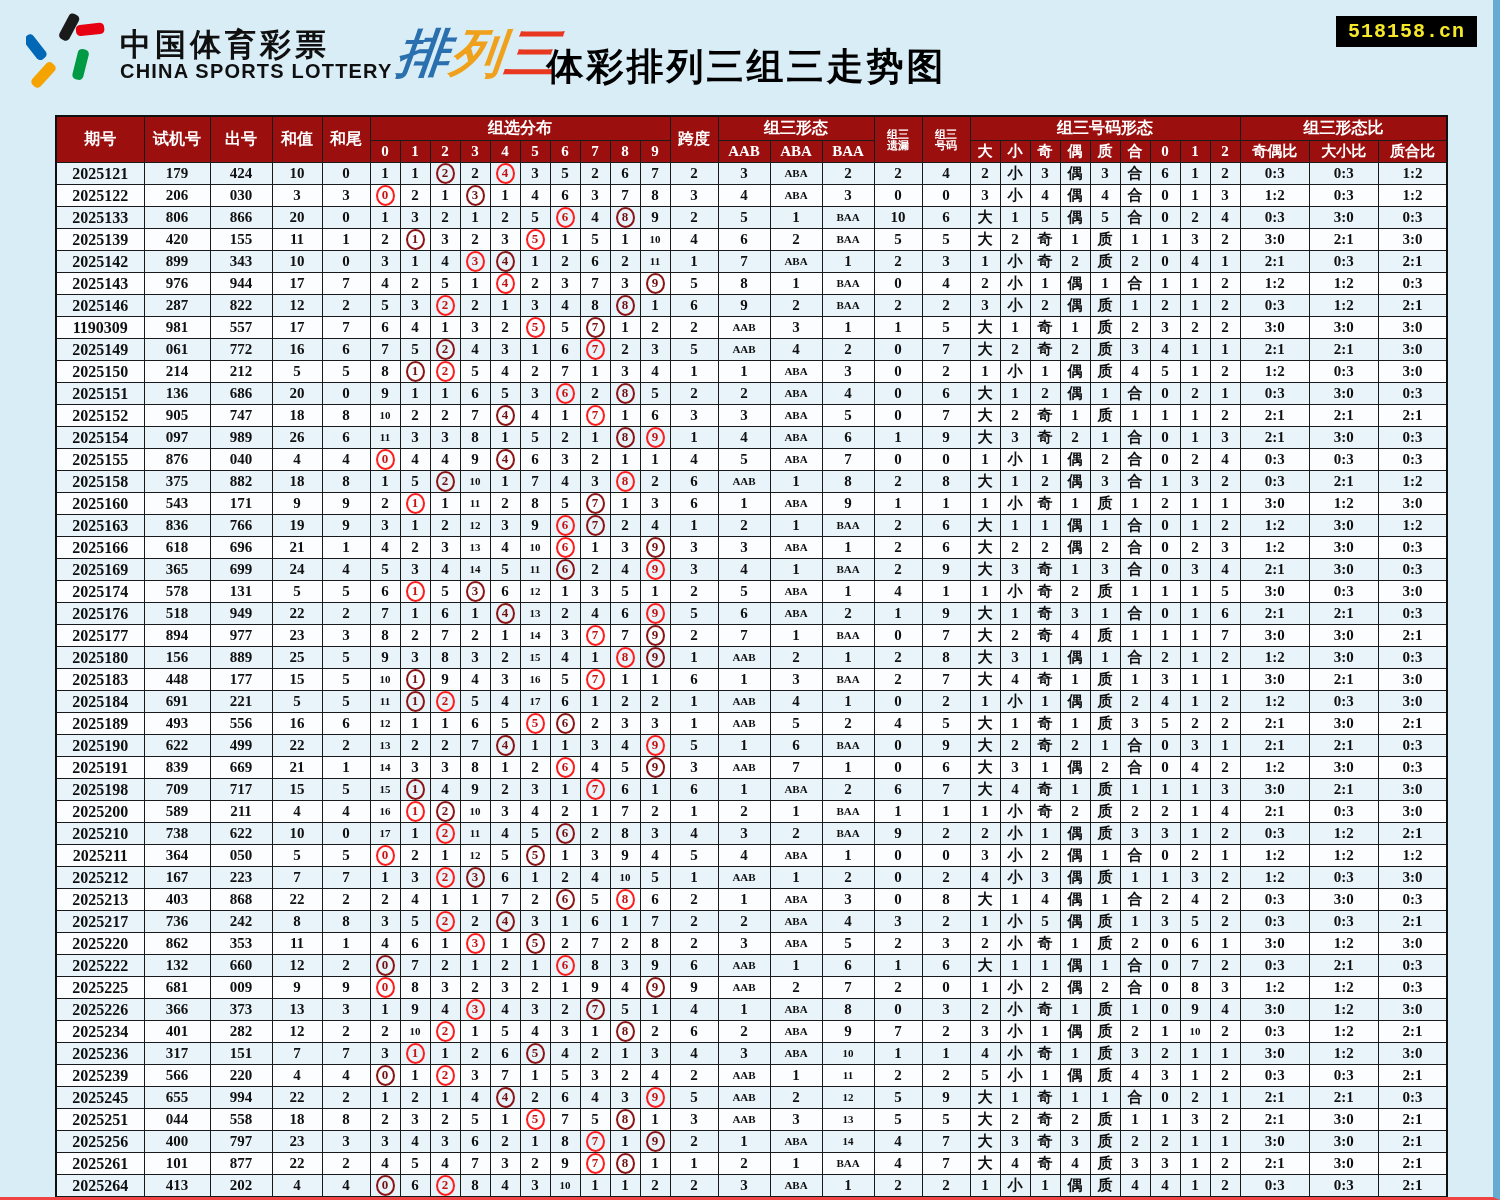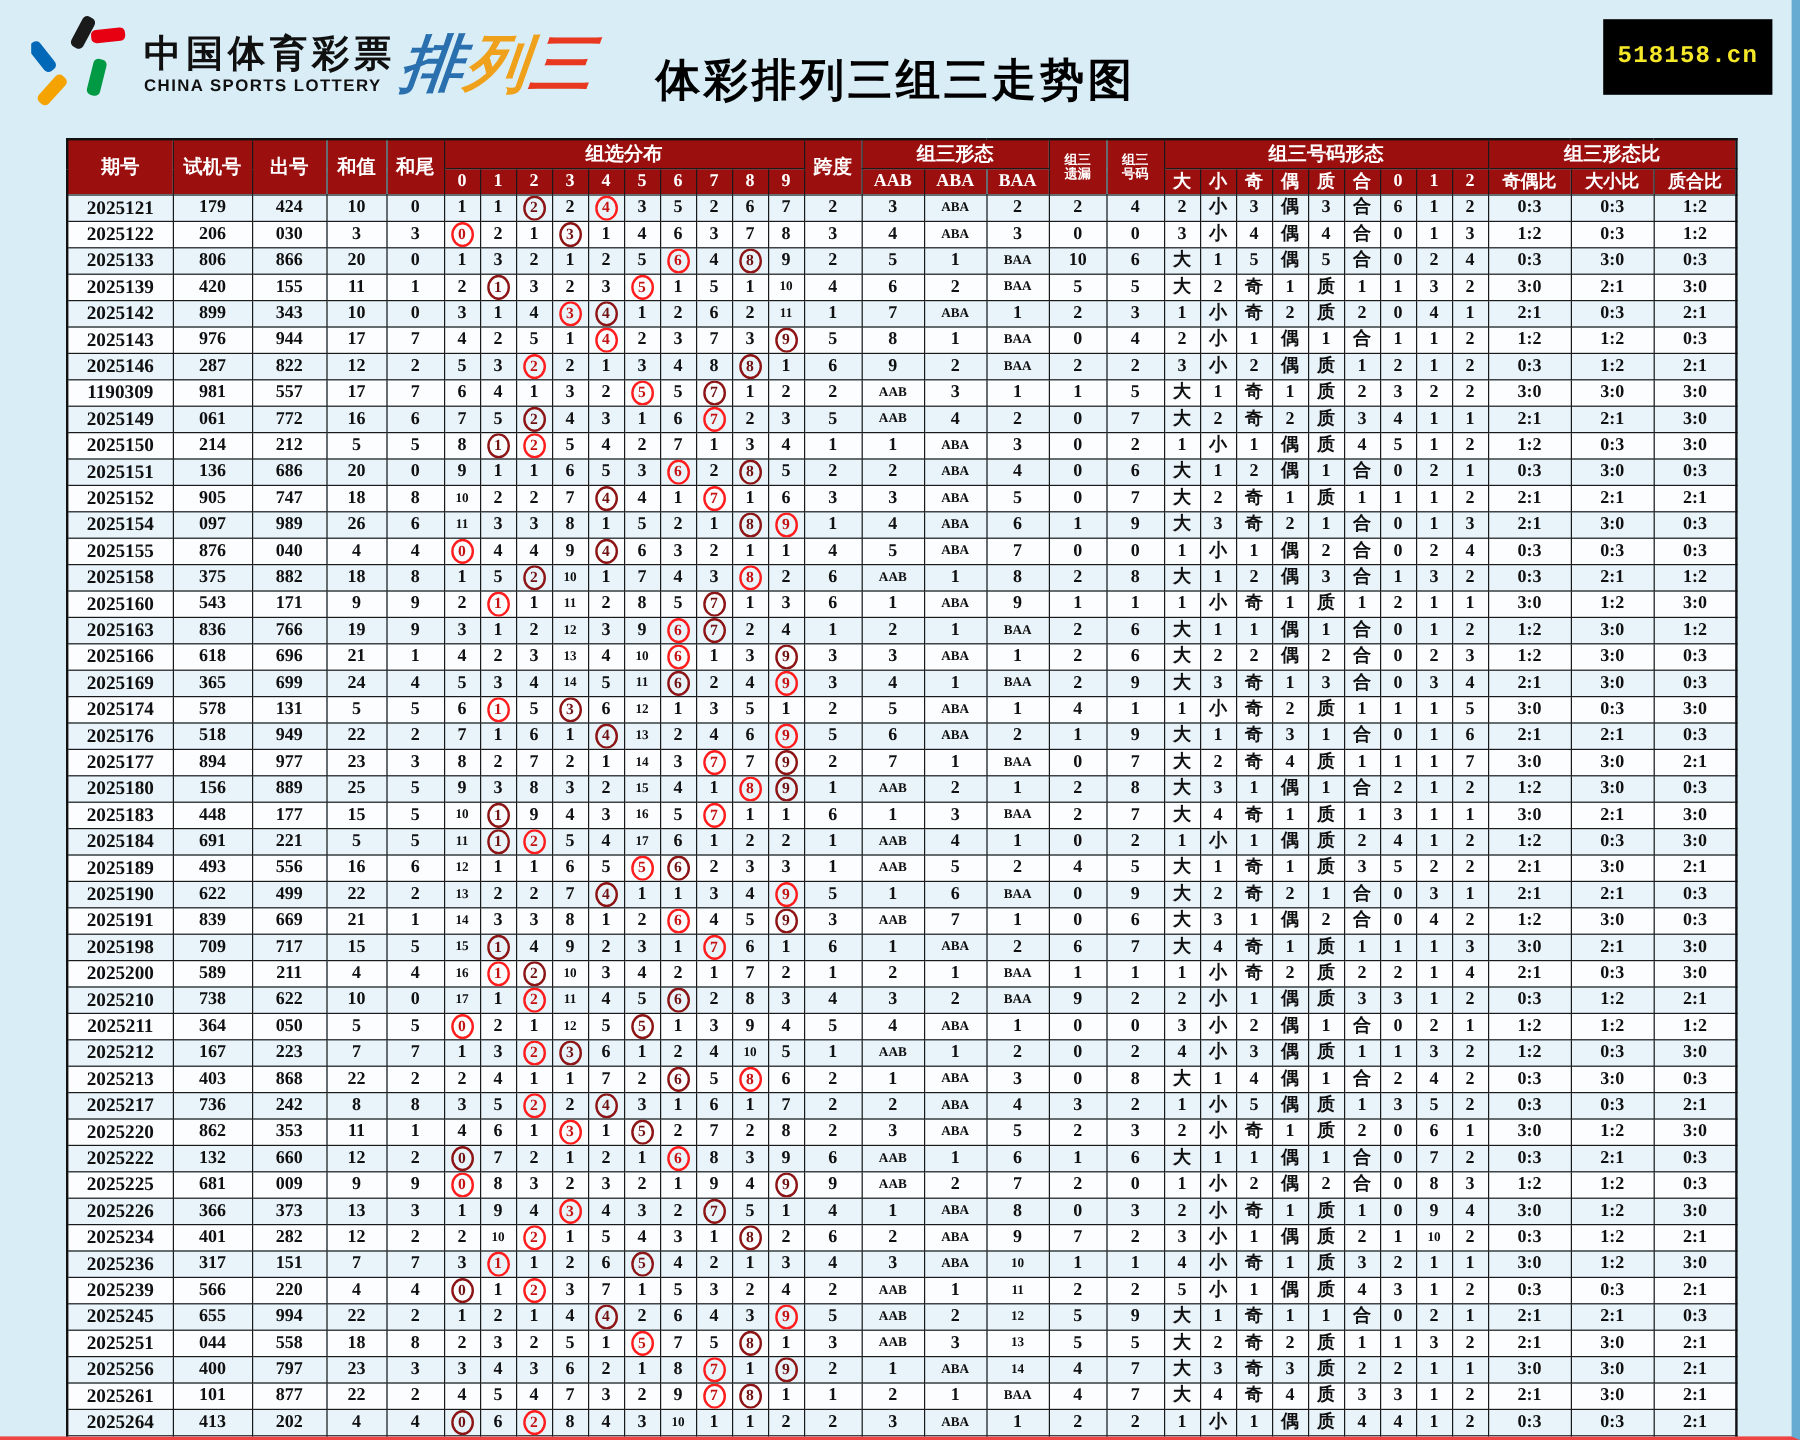--- a/index.html
+++ b/index.html
@@ -5,31 +5,31 @@
   html,body{margin:0;padding:0;}
   body{background:#c4e0ef;font-family:"Liberation Serif","DejaVu Serif",serif;}
   .page{position:relative;width:1500px;height:1200px;background:#d9edf7;overflow:hidden;
         box-sizing:border-box;border-right:7px solid #66abd2;border-bottom:3px solid #ef4444;text-decoration:underline;}
   
   .topbar{position:absolute;left:0;top:0;width:100%;height:112px;}
   .logo{position:absolute;left:26px;top:10px;display:flex;align-items:center;}
   .logo-mark{width:86px;height:88px;}
   .logo-text{margin-left:8px;font-family:"Liberation Sans","DejaVu Sans",sans-serif;}
   .logo-cn{font-size:31px;font-weight:bold;color:#101010;letter-spacing:4px;line-height:34px;}
-  .logo-en{font-size:14px;font-weight:bold;color:#101010;letter-spacing:1.2px;line-height:18px;}
+  .logo-en{font-size:20px;font-weight:bold;color:#101010;letter-spacing:1.2px;line-height:18px;}
   .brand{margin-left:4px;font-family:"Liberation Sans","DejaVu Sans",sans-serif;
          font-size:52px;font-weight:900;font-style:italic;transform:skewX(-6deg);letter-spacing:2px;}
   .brand .b1{color:#2a6fae;}
   .brand .b2{color:#f0a11b;}
   .brand .b3{color:#e8381f;}
   .title{position:absolute;left:0;right:0;top:42px;text-align:center;
          font-size:37px;font-weight:bold;color:#000;letter-spacing:3px;}
   .badge{position:absolute;right:16px;top:16px;background:#000;color:#f5e829;
          font-family:"Liberation Mono","DejaVu Sans Mono",monospace;
-         font-size:20px;font-weight:bold;padding:20px 12px;letter-spacing:1px;}
+         font-size:20px;font-weight:bold;padding:4px 12px;letter-spacing:1px;}
   
   table.trend{position:absolute;left:55px;top:115px;width:1390px;border-collapse:collapse;
               table-layout:fixed;border:2px solid #111;}
   .trend th,.trend td{border:1px solid #1a1a1a;padding:0;text-align:center;
               overflow:hidden;white-space:nowrap;}
   .trend thead th{background:#9c0f0f;color:#fff;font-weight:bold;font-size:16px;}
   .trend thead tr.h1 th{height:23px;}
   .trend thead tr.h2 th{height:21px;font-size:15px;}
   .thstack{display:block;font-size:11px;line-height:11px;font-weight:bold;}
   .trend tbody td{height:20px;line-height:19px;font-size:15px;font-weight:bold;color:#101010;}

